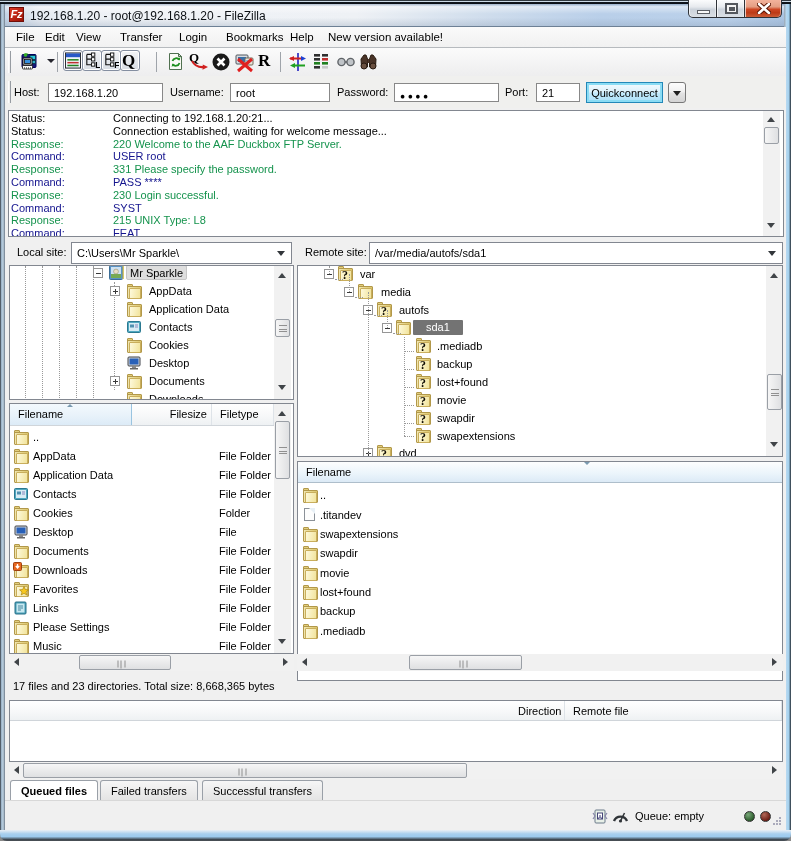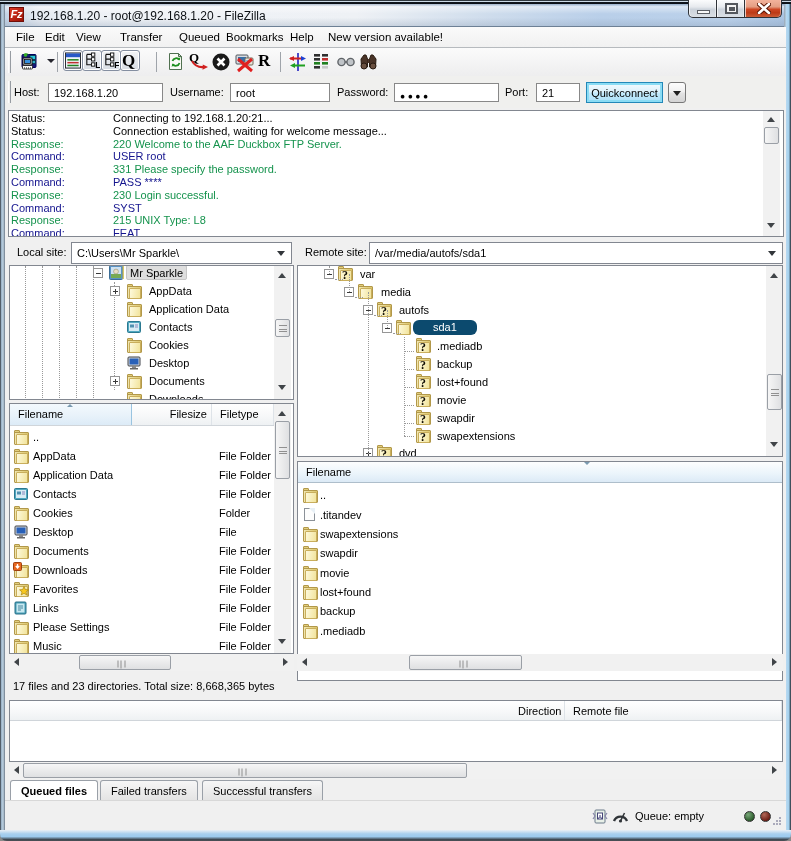--- a/index.html
+++ b/index.html
@@ -66,21 +66,21 @@
 
 .slabel { position:absolute; top:219px; }
 .combo { position:absolute; top:215px; height:22px; border:1px solid #828790; background:#fff; padding:4px 0 0 5px; }
 .cdrop { position:absolute; right:0px; top:0px; width:18px; height:20px; background:#fff; }
 .cdrop:after { content:""; position:absolute; left:4px; top:8px; border:4.5px solid transparent; border-top:5.5px solid #32363a; }
 
 .panel { position:absolute; border:1px solid #828790; background:#fff; overflow:hidden; }
 .trow { position:absolute; height:18px; line-height:18px; white-space:nowrap; font-size:11px; }
 .lrow { position:absolute; height:19px; line-height:19px; white-space:nowrap; font-size:11px; }
 .sel-g { background:#dedede; border:1px solid #c6c6c6; border-radius:2px; }
-.sel-b { background:#0c4a6e; color:#fff; border-radius:6px; padding:0 20px; }
+.sel-b { background:#737373; color:#fff; border-radius:1px; padding:0 13px; }
 
 .exp { position:absolute; width:10px; height:10px; border:1px solid #969696; background:#fff; }
 .exp:before { content:""; position:absolute; left:1.5px; top:3.5px; width:5px; height:1px; background:#3a3a3a; }
 .exp.plus:after { content:""; position:absolute; left:3.5px; top:1.5px; width:1px; height:5px; background:#3a3a3a; }
 
 .lhead { position:absolute; background:linear-gradient(#ffffff,#f7f8f9 55%,#eef1f3); }
 .hcol { position:absolute; top:0; height:100%; border-right:1px solid #dee3e8; padding:4px 0 0 8px; }
 .pstat { position:absolute; height:25px; background:#f0f0f0; padding:8px 0 0 4px; font-size:11px; }
 
 .tab { position:absolute; top:753px; height:20px; border:1px solid #9aa0a8; border-bottom:none; border-radius:3px 3px 0 0; background:linear-gradient(#f6f6f6,#e4e4e4); padding:4px 10px 0 10px; }
@@ -118,21 +118,21 @@
   </div>
   <div class="abs" id="leftedge"></div>
   <div class="abs" id="rightedge"></div>
   <div class="abs" id="botedge"></div>
   <div class="abs" id="client">
     <div class="abs" id="menubar">
       <span style="left:11px">File</span>
         <span style="left:40px">Edit</span>
         <span style="left:71px">View</span>
       <span style="left:115px">Transfer</span>
-        <span style="left:174px">Queued</span>
+        <span style="left:174px">Login</span>
         <span style="left:221px">Bookmarks</span>
       <span style="left:285px">Help</span>
         <span style="left:323px">New version available!</span>
     </div>
     <div class="abs" id="toolbar">
 <div class="tgrip" style="left:3px"></div>
 <svg class="ticon" style="left:15px;top:4px" width="18" height="18" viewBox="0 0 18 18">
 <rect x="2" y="2.5" width="14" height="13" rx="1" fill="#181878" stroke="#000060"></rect>
 <path d="M3 2.5 q3 -2.5 6 0 z" fill="#2ca020"></path>
 <circle cx="5.5" cy="3.2" r="1.6" fill="#35b028"></circle>

